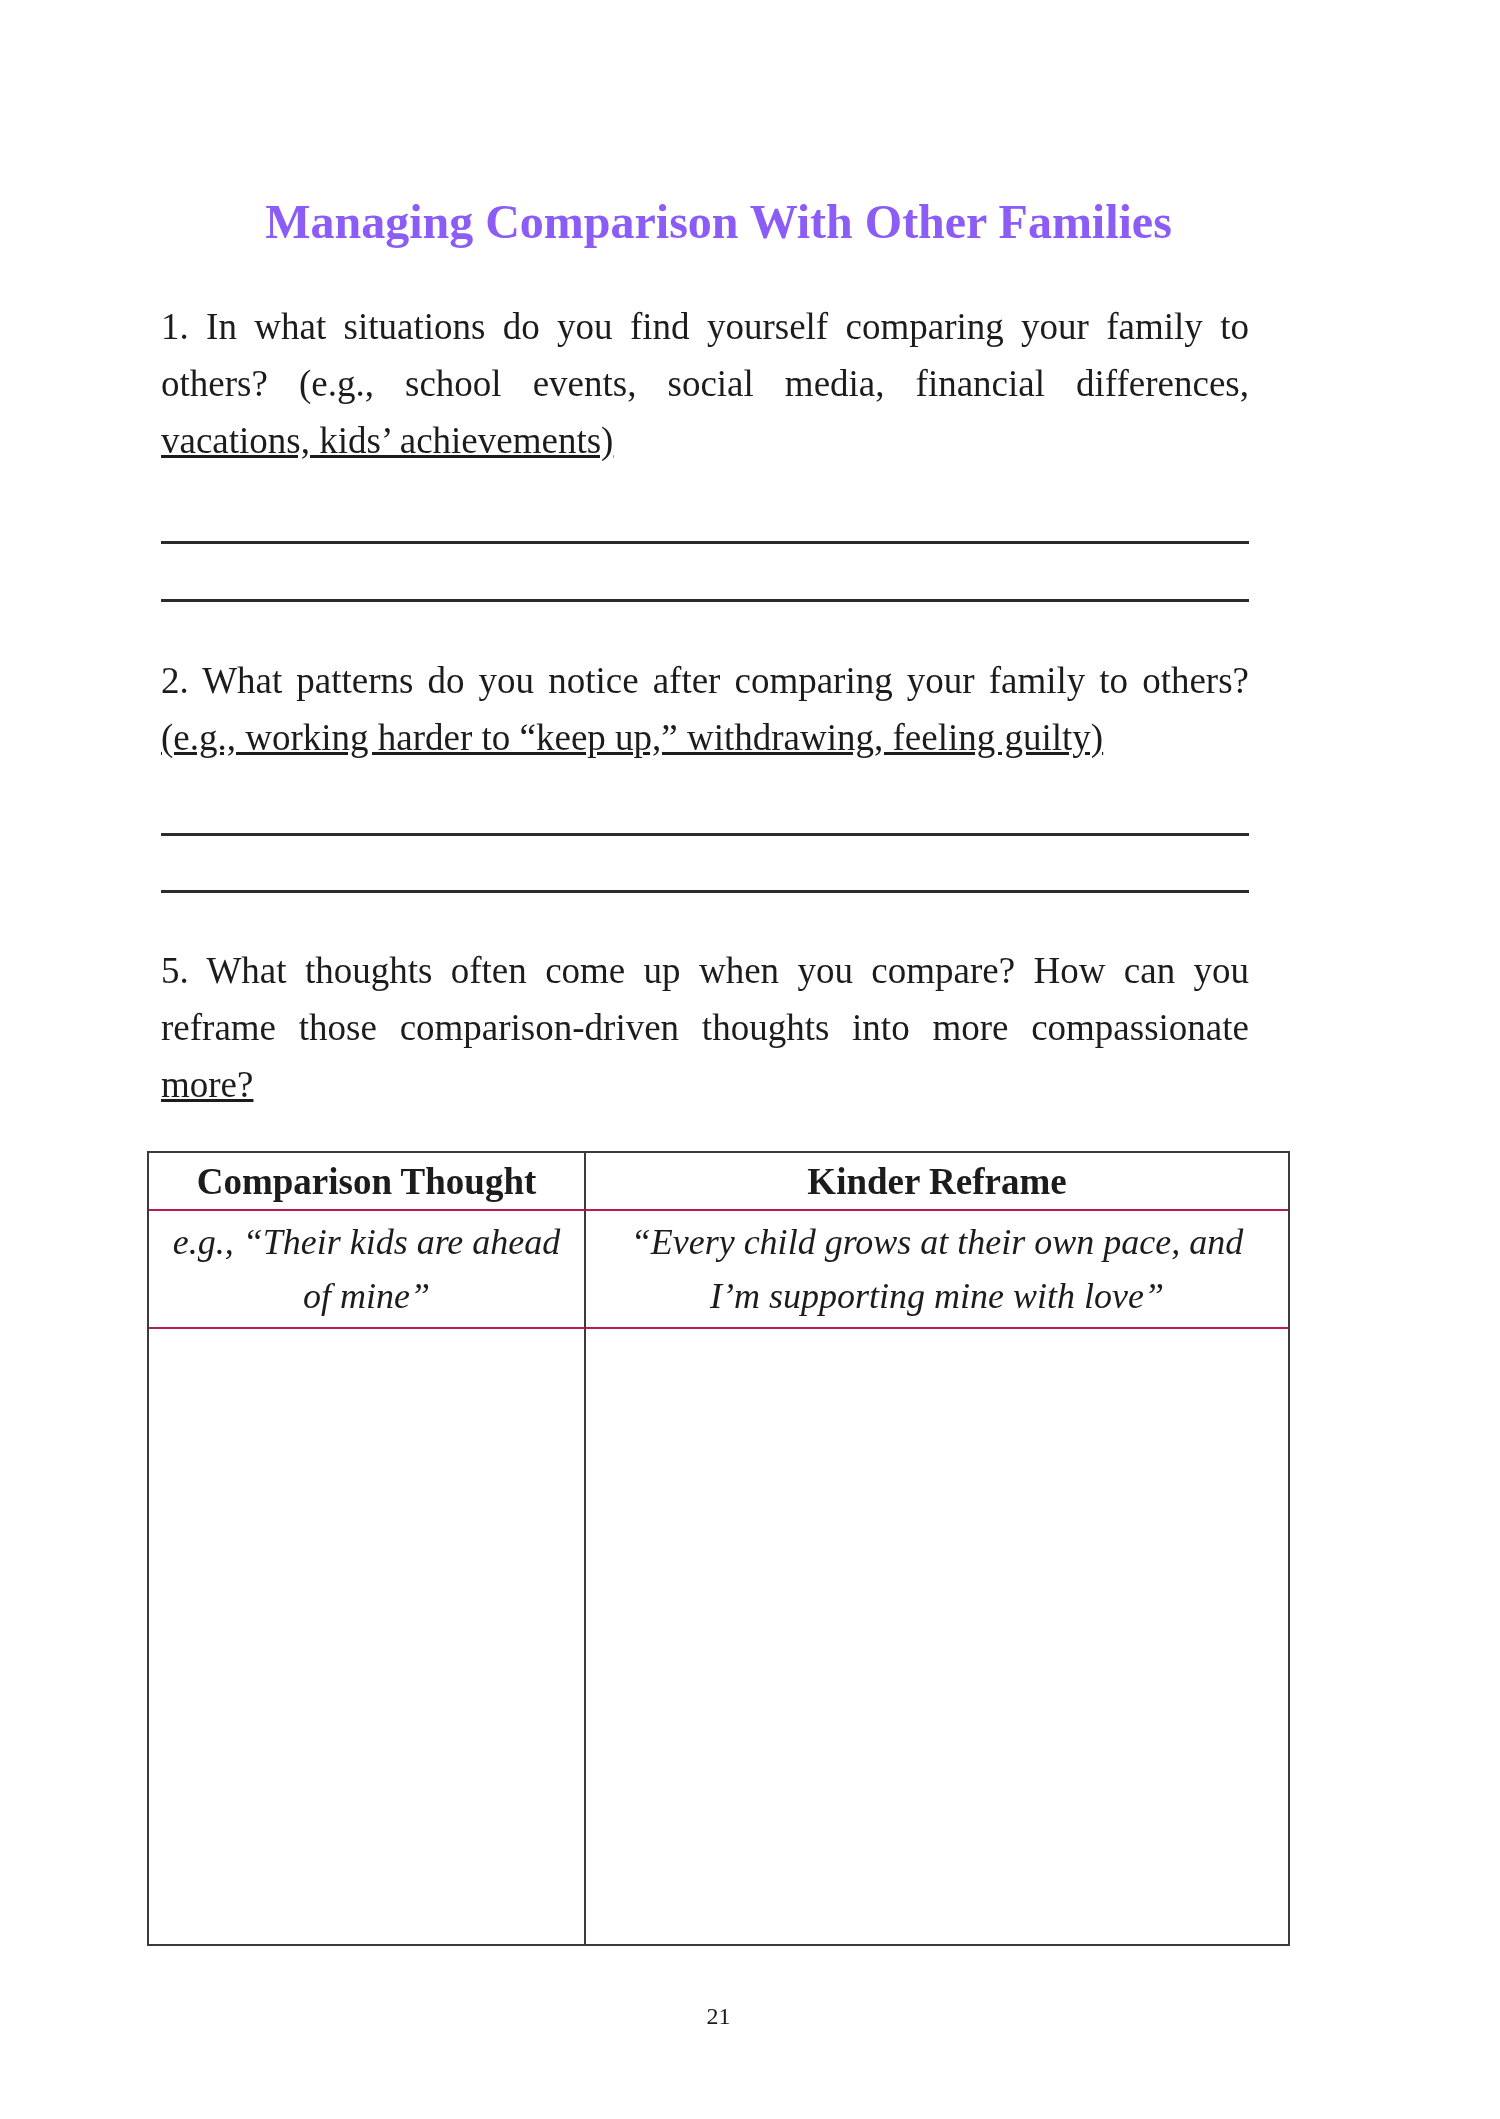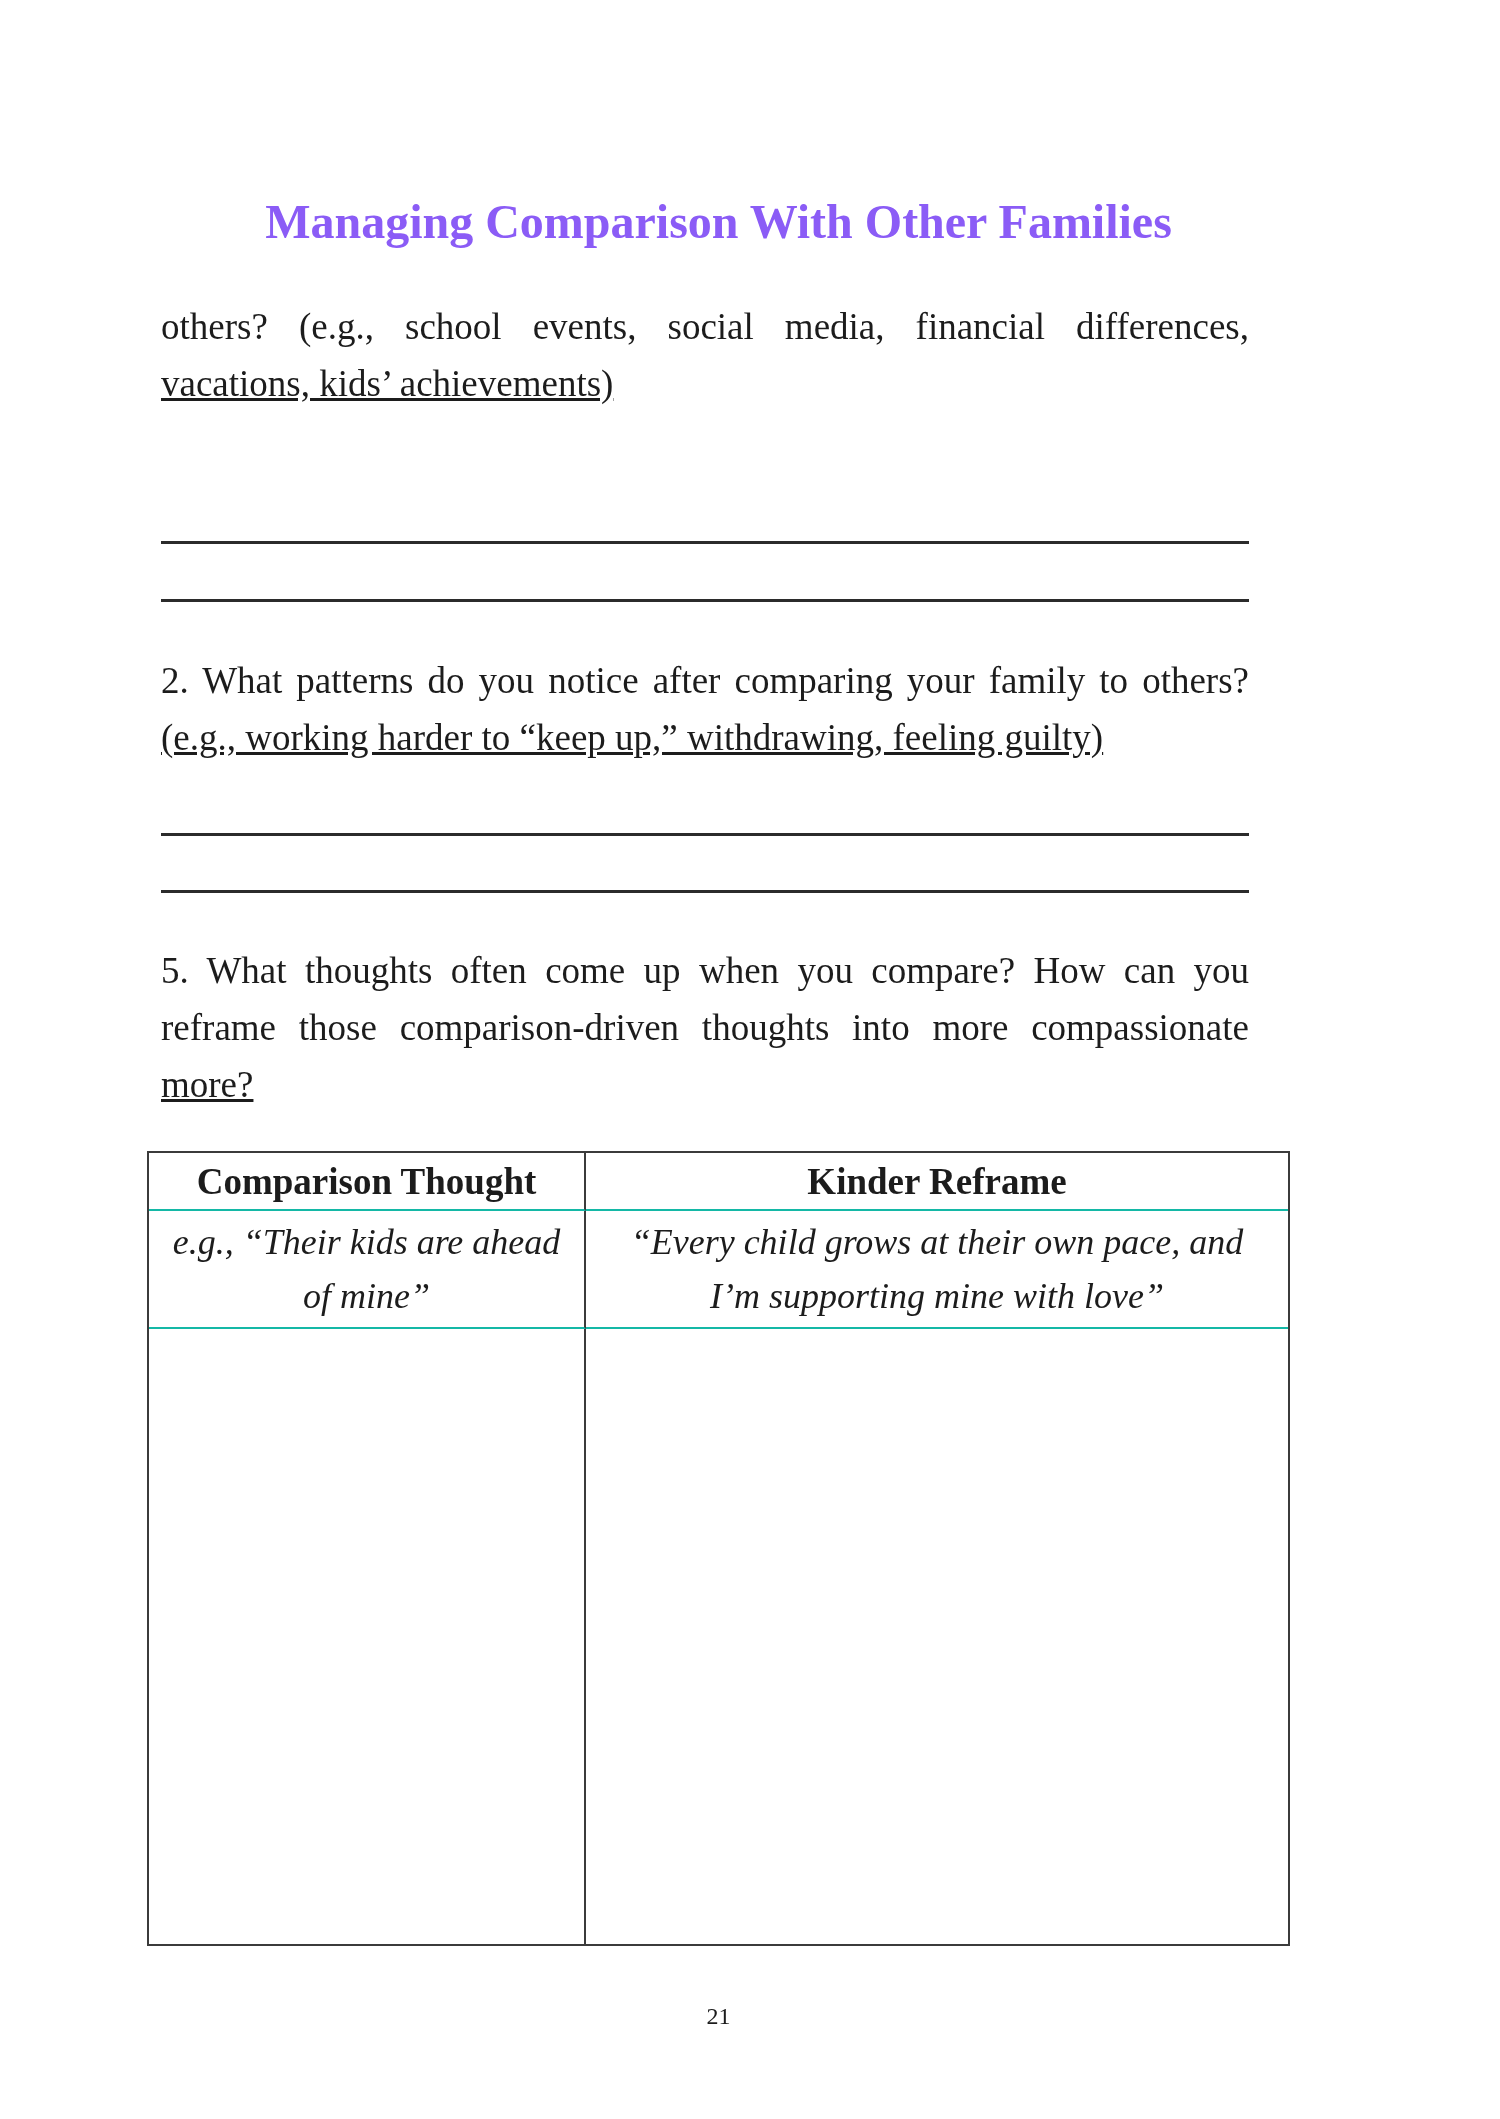--- a/index.html
+++ b/index.html
@@ -69,21 +69,21 @@
   }
   .cell {
     box-sizing: border-box;
     display: flex;
     flex-direction: column;
     align-items: center;
     justify-content: center;
     padding: 2px 8px;
   }
   .col-divider { border-right: 2px solid #3b3b3b; }
-  .row-divider { border-bottom: 2px solid #14b8a6; }
+  .row-divider { border-bottom: 2px solid #be185d; }
   .header-cell {
     font-size: 37px;
     font-weight: bold;
     text-align: center;
   }
   .example-cell {
     font-size: 36px;
     font-style: italic;
     line-height: 54px;
     text-align: center;
@@ -100,20 +100,21 @@
   }
 </style>
 </head>
 <body>
 
 <div class="page">
 
   <div class="page-title" style="color: #8b5cf6;">Managing Comparison With Other Families</div>
 
   <div class="para q1">
+      <div>1. In what situations do you find yourself comparing your family to</div>
       <div>others? (e.g., school events, social media, financial differences,</div>
       <div>vacations, kids’ achievements)</div>
     </div>
 
   <div class="answer-line al-1"></div>
   <div class="answer-line al-2"></div>
 
   <div class="para q2">
       <div>2. What patterns do you notice after comparing your family to others?</div>
       <div>(e.g., working harder to “keep up,” withdrawing, feeling guilty)</div>

